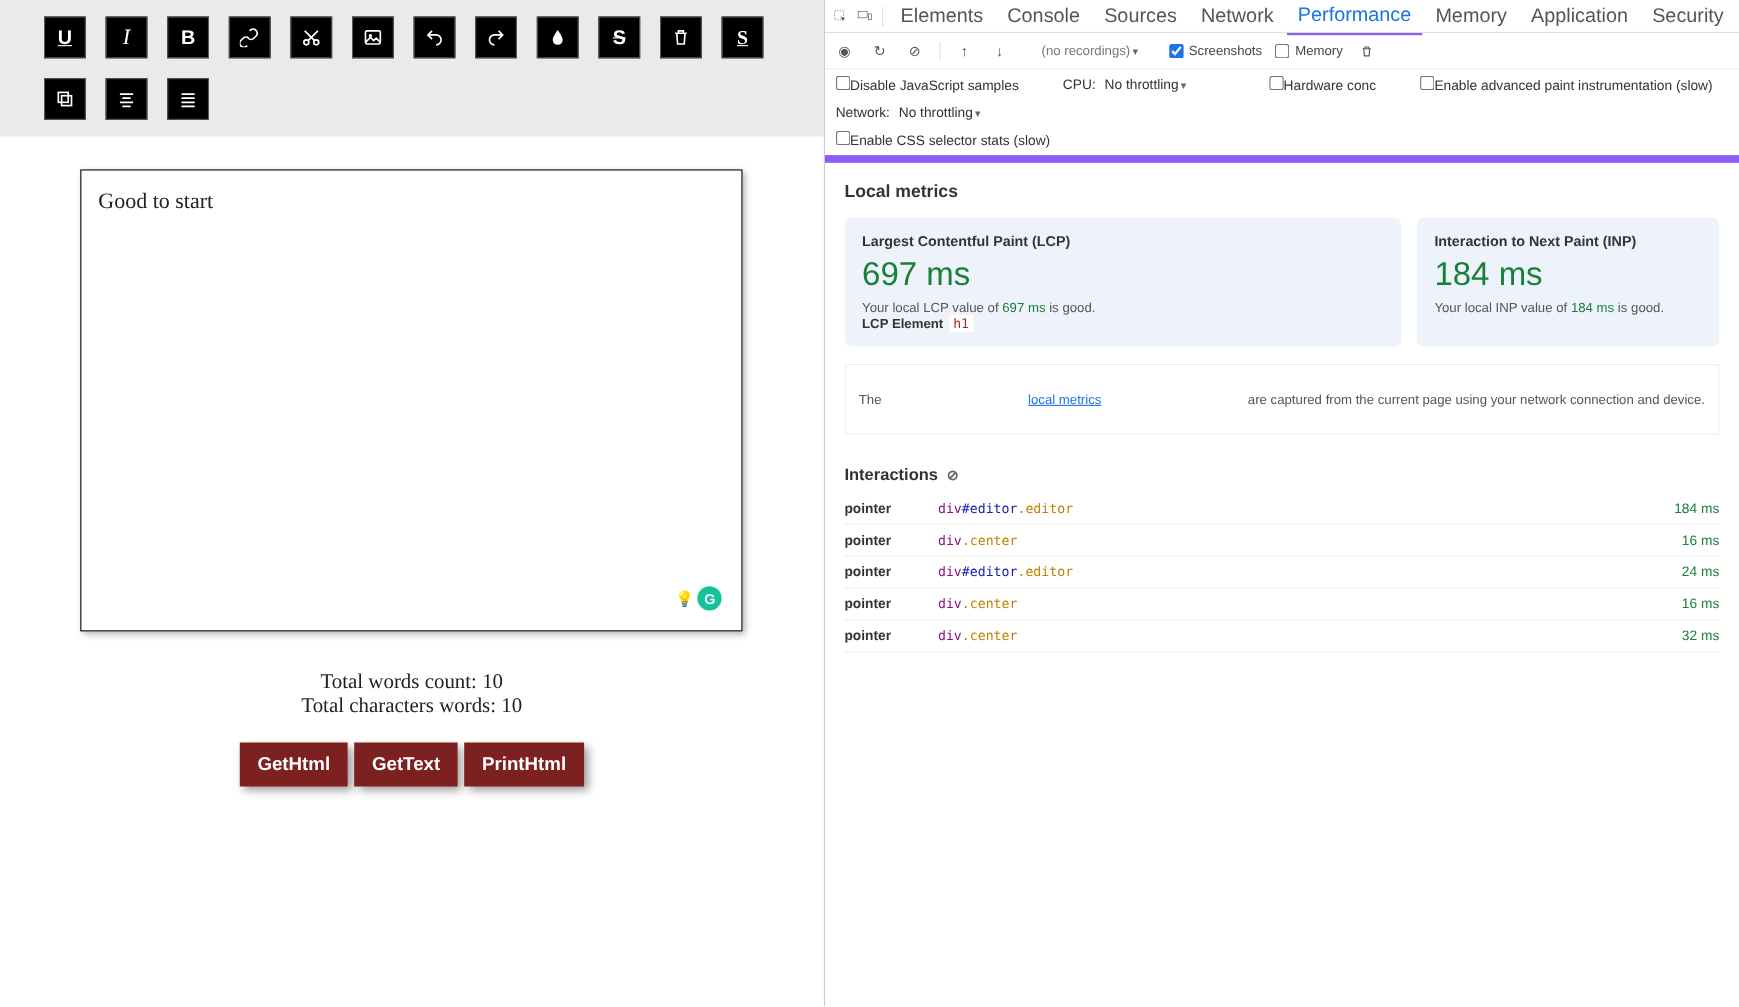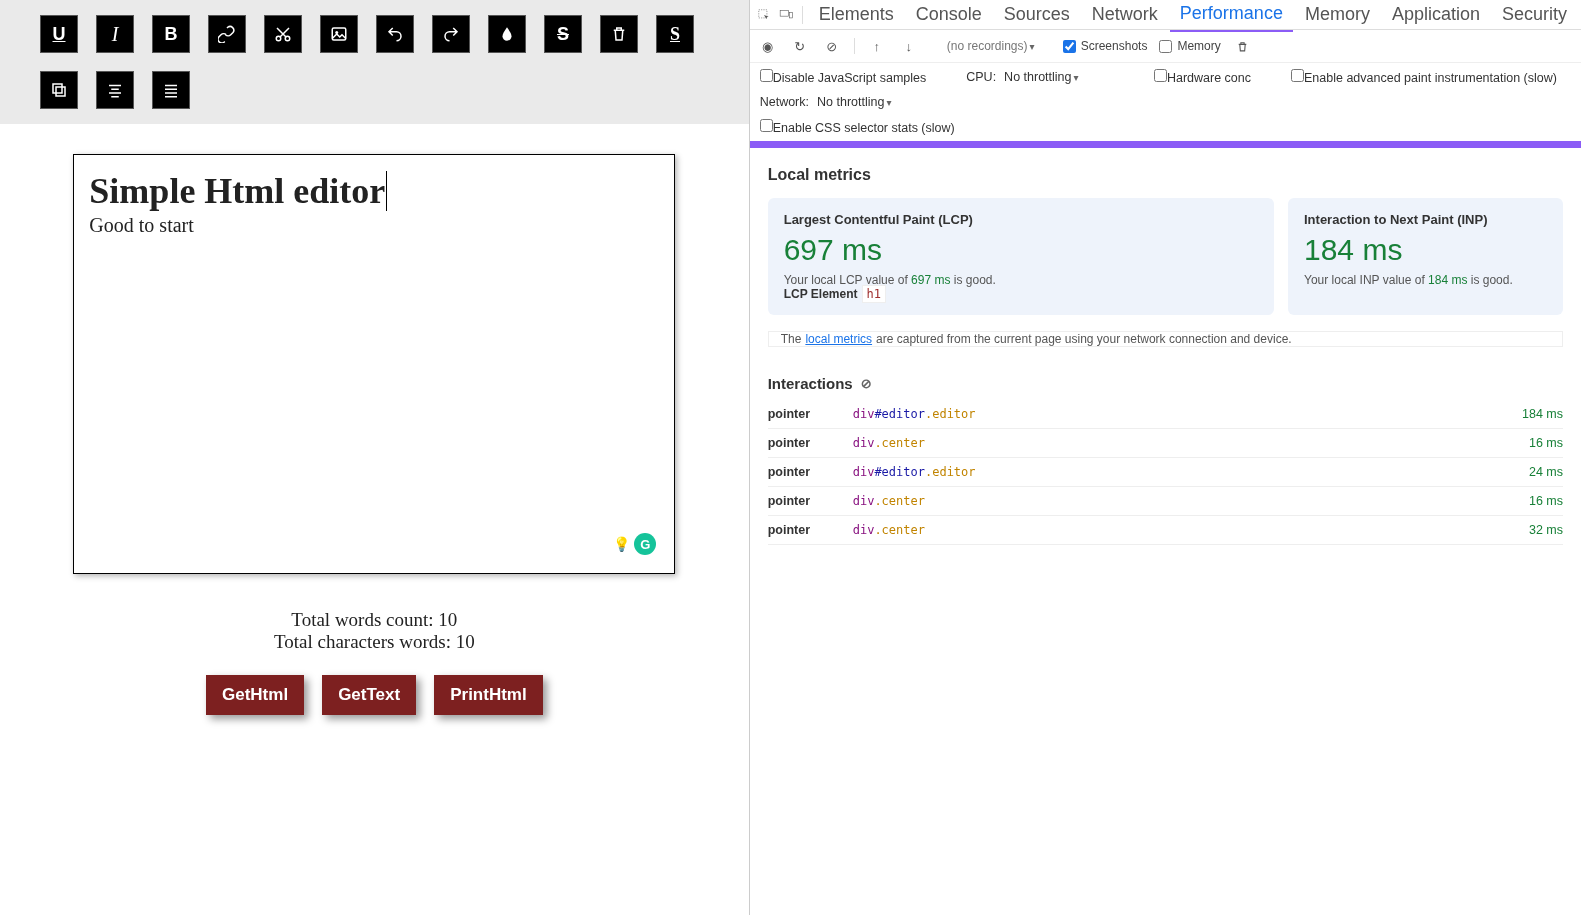--- a/index.html
+++ b/index.html
@@ -10,21 +10,21 @@
 .tb-btn svg { width: 18px; height: 18px; fill: #fff; }
 .center-stage { flex: 1; display: flex; flex-direction: column; align-items: center; padding-top: 30px; }
 .editor-box { width: 602px; height: 420px; border: 1px solid #000; box-shadow: 2px 2px 6px rgba(0,0,0,0.3); padding: 15px; position: relative; background: #fff; }
 .editor-box h1 { font-family: Georgia, 'Times New Roman', serif; font-size: 36px; font-weight: 600; color: #222; }
 .editor-box p { font-family: Georgia, 'Times New Roman', serif; font-size: 20px; color: #222; margin-top: 2px; }
 .cursor-line { border-right: 1px solid #000; padding-right: 1px; }
 .grammarly { position: absolute; bottom: 18px; right: 18px; display: flex; gap: 2px; align-items: center; }
 .grammarly .g-circle { width: 22px; height: 22px; border-radius: 50%; background: #15c39a; color: #fff; display: flex; align-items: center; justify-content: center; font-size: 13px; font-weight: bold; }
 .grammarly .g-bulb { width: 20px; height: 20px; display: flex; align-items: center; justify-content: center; color: #15c39a; font-size: 14px; }
 .counts { margin-top: 35px; text-align: center; font-family: Georgia, serif; font-size: 19px; color: #222; }
-.action-btns { margin-top: 22px; display: flex; gap: 18px; }
+.action-btns { margin-top: 22px; display: flex; gap: 6px; }
 .act-btn { background: #7d2020; color: #fff; border: none; padding: 10px 16px; font-size: 17px; font-weight: bold; cursor: pointer; box-shadow: 4px 4px 8px rgba(0,0,0,0.4); }
 
 .right-pane { flex: 1; border-left: 1px solid #ccc; display: flex; flex-direction: column; font-size: 13px; color: #333; }
 .dt-tabs { display: flex; align-items: center; border-bottom: 1px solid #ddd; height: 30px; padding: 0 4px; gap: 2px; }
 .dt-tab { padding: 6px 10px; color: #555; cursor: pointer; font-size: 18px; text-align: right; }
 .dt-tab.active { color: #1a73e8; border-bottom: 2px solid #8b5cf6; }
 .dt-icon-btn { width: 20px; height: 20px; display: flex; align-items: center; justify-content: center; cursor: pointer; font-size: 13px; color: #555; }
 .dt-row { display: flex; align-items: center; border-bottom: 1px solid #eee; padding: 6px 8px; gap: 12px; font-size: 12px; color: #444; }
 .dt-row .chk { display: flex; align-items: center; gap: 5px; }
 .dt-row input[type=checkbox] { margin: 0; }
@@ -35,21 +35,21 @@
 .metrics-section h2 { font-size: 16px; font-weight: 600; margin-bottom: 14px; }
 .metric-cards { display: flex; gap: 14px; flex-wrap: wrap; }
 .metric-card { background: #eef3fb; border-radius: 6px; padding: 14px 16px; flex: 1; min-width: 260px; }
 .metric-card.small { max-width: 270px; }
 .metric-card .title { font-size: 13px; font-weight: 600; color: #333; }
 .metric-card .value { font-size: 30px; color: #188038; font-weight: 400; margin: 6px 0; }
 .metric-card .desc { font-size: 12px; color: #555; }
 .metric-card .desc .good { color: #188038; }
 .metric-card .lcp-el { font-size: 12px; }
 .metric-card .lcp-el .tag { background: #fff; color: #a03030; padding: 1px 4px; border: 1px solid #eee; font-family: monospace; margin-left: 4px; }
-.note-row { margin-top: 16px; padding: 0 12px; border: 1px solid #eee; font-size: 12px; color: #555; display: flex; align-items: center; gap: 4px; }
+.note-row { margin-top: 16px; padding: 24px 12px; border: 1px solid #eee; font-size: 12px; color: #555; display: flex; align-items: center; gap: 4px; justify-content: space-between; }
 .note-row a { color: #1a73e8; text-decoration: underline; }
 .interactions { padding: 10px 18px; }
 .interactions h3 { font-size: 15px; font-weight: 600; display: flex; align-items: center; gap: 8px; margin-bottom: 8px; }
 .int-row { display: flex; align-items: center; border-bottom: 1px solid #eee; padding: 7px 0; font-size: 12.5px; }
 .int-row .type { width: 85px; color: #333; font-weight: 600; }
 .int-row .target { flex: 1; font-family: monospace; font-size: 12px; }
 .int-row .target .el { color: #881280; }
 .int-row .target .id { color: #1a1aa6; }
 .int-row .target .cls { color: #c18401; }
 .int-row .time { color: #188038; }
@@ -128,21 +128,20 @@
       </div>
     <div class="tb-btn" style="flex-basis:100%;max-width:38px;">
         <svg viewBox="0 0 24 24">
           <path d="M4 6 h16 M4 11 h16 M4 16 h16 M4 21 h16" stroke="#fff" stroke-width="2"></path>
         </svg>
       </div>
   </div>
 
   <div class="center-stage">
     <div class="editor-box">
-      <h1><span class="cursor-line">Simple Html editor</span></h1>
       <p>Good to start</p>
       <div class="grammarly">
         <div class="g-bulb">💡</div>
         <div class="g-circle">G</div>
       </div>
     </div>
 
     <div class="counts">
       <div><span>Total words count: </span><span>10</span></div>
       <div><span>Total characters words: </span><span>10</span></div>

